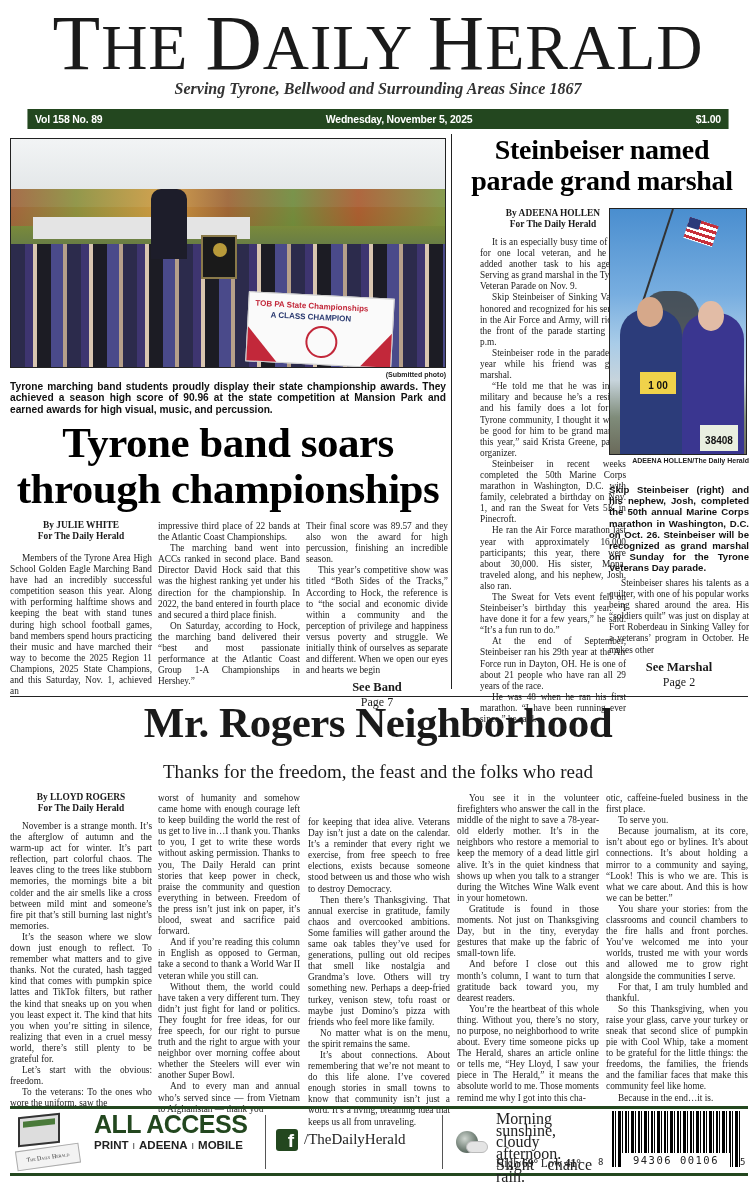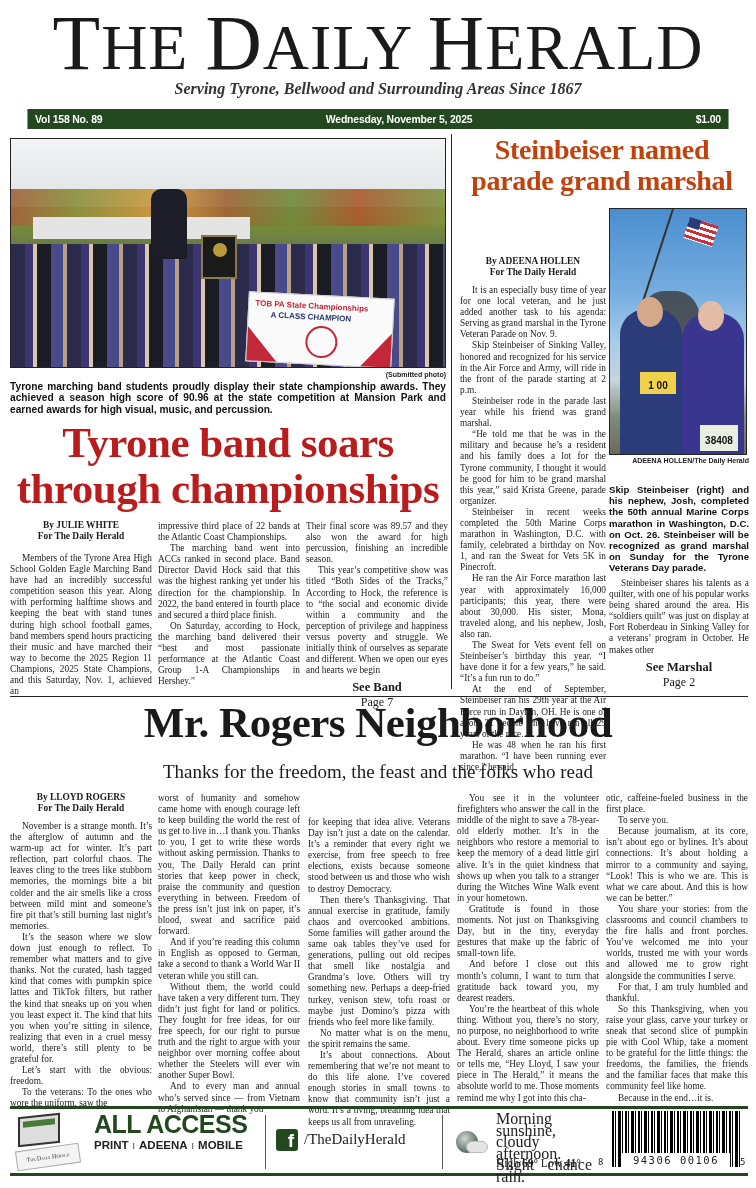--- a/index.html
+++ b/index.html
@@ -25,38 +25,38 @@
   .photo-band .banner .tri1 { position: absolute; left: 0; bottom: 0; width: 0; height: 0; border-left: 30px solid #c2283a; border-top: 34px solid transparent; }
   .photo-band .banner .tri2 { position: absolute; right: 0; bottom: 0; width: 0; height: 0; border-right: 30px solid #c2283a; border-top: 34px solid transparent; }
   .photo-band .banner .logo { position: absolute; left: 58px; top: 30px; width: 32px; height: 32px; border: 2px solid #c2283a; border-radius: 50%; }
   .photo-band .figure { position: absolute; background: #1d1d2a; border-radius: 10px 10px 0 0; }
   .photo-band .plaque { position: absolute; left: 190px; top: 96px; width: 36px; height: 44px; background: #1a1a1a; border: 2px solid #8a7a4a; }
   .photo-band .plaque::after { content: ""; position: absolute; left: 10px; top: 6px; width: 14px; height: 14px; border-radius: 50%; background: #b89a3a; }
 
   .photo-credit { position: absolute; left: 10px; top: 371px; width: 436px; text-align: right; font-family: "Liberation Sans", sans-serif; font-weight: bold; font-size: 7px; color: #222; }
   .cutline { position: absolute; left: 10px; top: 381px; width: 436px; font-family: "Liberation Sans", sans-serif; font-weight: bold; font-size: 10.2px; line-height: 11.4px; text-align: justify; color: #111; }
 
-  .head-band { position: absolute; left: 10px; top: 420px; width: 436px; text-align: center; font-family: "Liberation Serif", serif; font-weight: bold; font-size: 43px; line-height: 46px; letter-spacing: -0.5px; color: #b91c1c; }
+  .head-band { position: absolute; left: 10px; top: 420px; width: 436px; text-align: center; font-family: "Liberation Serif", serif; font-weight: bold; font-size: 43px; line-height: 46px; letter-spacing: -0.5px; color: #000000; }
 
   .byline { text-align: center; font-weight: bold; font-size: 9.4px; line-height: 11px; }
   .body-col { font-size: 9.3px; line-height: 11.1px; text-align: justify; hyphens: auto; color: #222; }
   .body-col p { text-indent: 12px; }
   .body-col p.noindent { text-indent: 0; }
   .jump { text-align: center; margin-top: 4px; }
   .jump .see { font-weight: bold; font-size: 12.5px; line-height: 15px; }
   .jump .page { font-size: 12px; line-height: 15px; }
 
   .band-col1 { position: absolute; left: 10px; top: 520px; width: 142px; }
   .band-col2 { position: absolute; left: 158px; top: 521px; width: 142px; }
   .band-col3 { position: absolute; left: 306px; top: 521px; width: 142px; }
 
   .vrule { position: absolute; background: #222; width: 1px; }
 
-  .stein-head { position: absolute; left: 456px; top: 134px; width: 292px; text-align: center; font-weight: bold; font-size: 28px; line-height: 31px; color: #c2410c; letter-spacing: -0.3px; }
-  .stein-col1 { position: absolute; left: 460px; top: 208px; width: 146px; margin-top: 48px; }
+  .stein-head { position: absolute; left: 456px; top: 134px; width: 292px; text-align: center; font-weight: bold; font-size: 28px; line-height: 31px; color: #000000; letter-spacing: -0.3px; }
+  .stein-col1 { position: absolute; left: 480px; top: 208px; width: 146px; }
   .stein-photo { position: absolute; left: 609px; top: 208px; width: 138px; height: 247px; border: 1px solid #222; overflow: hidden; background: linear-gradient(#4a8ecf 0%, #78aee0 35%, #a9cce8 55%, #c7d4dc 70%, #7f8c7a 85%, #6a6a5a 100%); }
   .stein-photo .pole { position: absolute; left: 62px; top: 0; width: 2px; height: 100px; background: #333; transform: rotate(18deg); transform-origin: top; }
   .stein-photo .flag { position: absolute; left: 76px; top: 12px; width: 30px; height: 22px; background: repeating-linear-gradient(#c8303a 0 3px, #fff 3px 6px); transform: rotate(18deg); }
   .stein-photo .flag::before { content: ""; position: absolute; left: 0; top: 0; width: 12px; height: 10px; background: #2a3a7a; }
   .stein-photo .statue { position: absolute; left: 30px; top: 82px; width: 60px; height: 70px; background: #3a3a3a; border-radius: 40% 40% 0 0; opacity: .8; }
   .stein-photo .person1 { position: absolute; left: 10px; top: 100px; width: 62px; height: 150px; background: #2c3c7a; border-radius: 26px 26px 0 0; }
   .stein-photo .person2 { position: absolute; left: 72px; top: 104px; width: 62px; height: 150px; background: #3a3690; border-radius: 26px 26px 0 0; }
   .stein-photo .face1 { position: absolute; left: 27px; top: 88px; width: 26px; height: 30px; background: #d6a88a; border-radius: 50%; }
   .stein-photo .face2 { position: absolute; left: 88px; top: 92px; width: 26px; height: 30px; background: #e2bca6; border-radius: 50%; }
   .stein-photo .bib1 { position: absolute; left: 30px; top: 163px; width: 36px; height: 22px; background: #f0d24a; font-family: "Liberation Sans", sans-serif; font-weight: bold; font-size: 10px; text-align: center; line-height: 28px; color: #111; }

